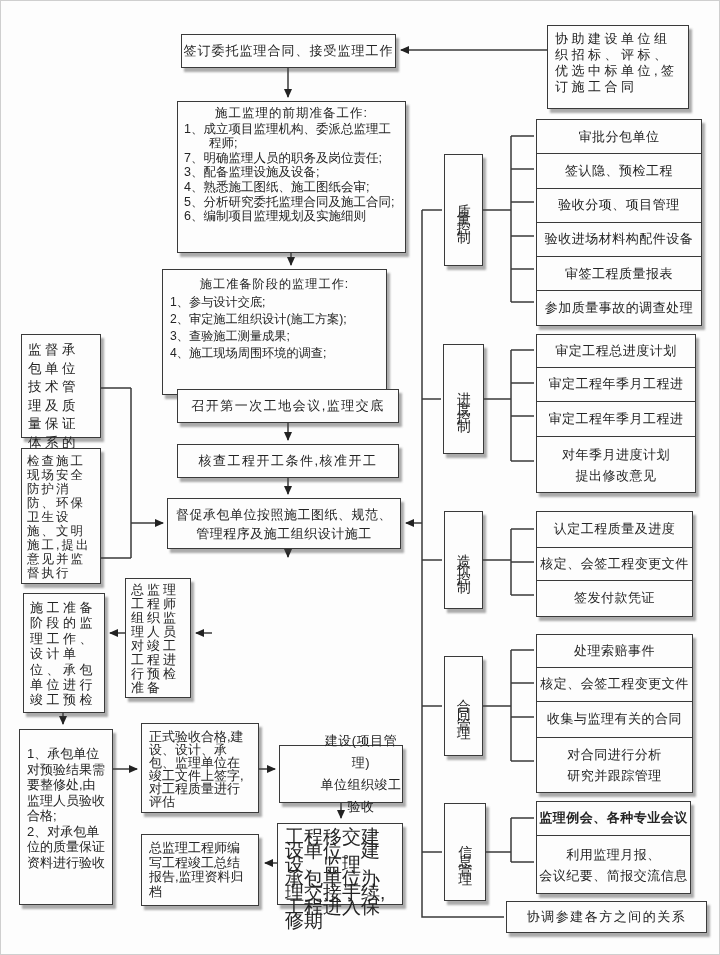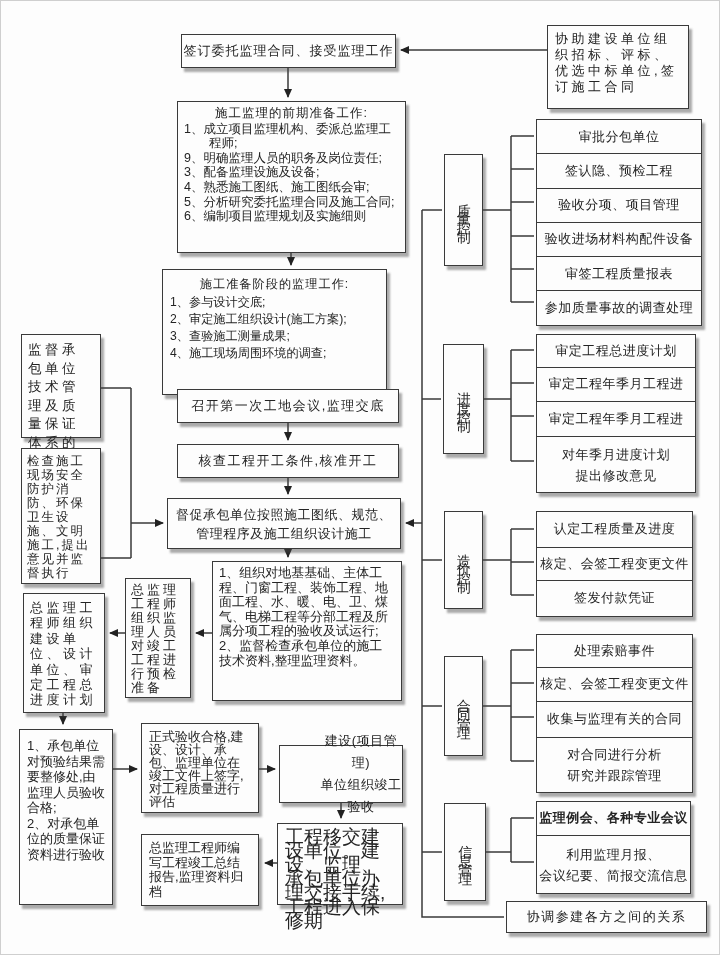--- a/index.html
+++ b/index.html
@@ -78,21 +78,21 @@
     </g>
   </svg>
 
   <div class="bx ctr" style="left:180px;top:33px;width:215px;height:34px;letter-spacing:1px;">签订委托监理合同、接受监理工作</div>
 
   <div class="bx lft" style="left:546px;top:24px;width:142px;height:84px;letter-spacing:3.5px;line-height:1.22;">协助建设单位组织招标、评标、优选中标单位,签订施工合同</div>
 
   <div class="bx" style="left:176px;top:100px;width:229px;height:152px;padding:4px 6px;font-size:12.5px;line-height:14.6px;">
     <div class="bx-title">施工监理的前期准备工作:</div>
     <div class="hang">1、成立项目监理机构、委派总监理工程师;</div>
-    <div class="hang">9、明确监理人员的职务及岗位责任;</div>
+    <div class="hang">7、明确监理人员的职务及岗位责任;</div>
     <div class="hang">3、配备监理设施及设备;</div>
     <div class="hang">4、熟悉施工图纸、施工图纸会审;</div>
     <div class="hang">5、分析研究委托监理合同及施工合同;</div>
     <div class="hang">6、编制项目监理规划及实施细则</div>
   </div>
 
   <div class="bx" style="left:161px;top:268px;width:225px;height:126px;padding:6px 7px;font-size:12.2px;line-height:17px;">
     <div class="bx-title">施工准备阶段的监理工作:</div>
     <div class="hang">1、参与设计交底;</div>
     <div class="hang">2、审定施工组织设计(施工方案);</div>
@@ -100,32 +100,30 @@
     <div class="hang">4、施工现场周围环境的调查;</div>
   </div>
 
   <div class="bx ctr" style="left:176px;top:388px;width:222px;height:34px;letter-spacing:1.5px;">召开第一次工地会议,监理交底</div>
 
   <div class="bx ctr" style="left:176px;top:443px;width:222px;height:34px;letter-spacing:1.5px;">核查工程开工条件,核准开工</div>
 
   <div class="bx ctr" style="left:166px;top:497px;width:234px;height:51px;letter-spacing:0.5px;line-height:19px;">督促承包单位按照施工图纸、规范、
 管理程序及施工组织设计施工</div>
 
-  <div class="bx lft" style="left:211px;top:560px;width:190px;height:140px;padding:4px 6px;font-size:13px;line-height:14.6px;">1、组织对地基基础、主体工程、门窗工程、装饰工程、地面工程、水、暖、电、卫、煤气、电梯工程等分部工程及所属分项工程的验收及试运行;
-2、监督检查承包单位的施工技术资料,整理监理资料。</div>
 
   <div class="bx lft" style="left:20px;top:333px;width:80px;height:104px;padding:6px 6px;font-size:13.5px;line-height:18.5px;letter-spacing:3.5px;">监督承包单位技术管理及质量保证体系的落实</div>
 
   <div class="bx lft" style="left:20px;top:447px;width:80px;height:136px;padding:5px 5px;font-size:12.5px;line-height:14px;letter-spacing:2px;">检查施工现场安全防护消防、环保卫生设施、文明施工,提出意见并监督执行</div>
 
   <div class="bx lft" style="left:124px;top:577px;width:66px;height:120px;padding:4px 5px;font-size:13px;line-height:14px;letter-spacing:3px;">总监理工程师组织监理人员对竣工工程进行预检准备</div>
 
-  <div class="bx lft" style="left:22px;top:592px;width:82px;height:120px;padding:6px 6px;font-size:13px;line-height:15.4px;letter-spacing:3.5px;">总监理工程师组织建设单位、设计单位、审定工程总进度计划</div>
+  <div class="bx lft" style="left:22px;top:592px;width:82px;height:120px;padding:6px 6px;font-size:13px;line-height:15.4px;letter-spacing:3.5px;">施工准备阶段的监理工作、设计单位、承包单位进行竣工预检</div>
 
-  <div class="bx lft" style="left:18px;top:728px;width:94px;height:176px;padding:8px 7px;font-size:13px;line-height:15.5px;">1、承包单位对预验结果需要整修处,由监理人员验收合格;
+  <div class="bx lft" style="left:18px;top:728px;width:94px;height:176px;padding:16px 7px;font-size:13px;line-height:15.5px;">1、承包单位对预验结果需要整修处,由监理人员验收合格;
 2、对承包单位的质量保证资料进行验收</div>
 
   <div class="bx lft" style="left:140px;top:722px;width:118px;height:90px;padding:6px 7px;font-size:13px;line-height:13px;">正式验收合格,建设、设计、承包、监理单位在竣工文件上签字,对工程质量进行评估</div>
 
   <div class="bx ctr" style="left:278px;top:744px;width:124px;height:58px;line-height:22px;letter-spacing:0.5px;padding-left:40px;">建设(项目管理)
 单位组织竣工验收</div>
 
   <div class="bx lft" style="left:276px;top:822px;width:126px;height:82px;padding:6px 7px;font-size:19px;line-height:14px;">工程移交建设单位。建设、监理、承包单位办理交接手续,工程进入保修期</div>
 
   <div class="bx lft" style="left:140px;top:833px;width:118px;height:72px;padding:6px 7px;font-size:13px;line-height:14.5px;">总监理工程师编写工程竣工总结报告,监理资料归档</div>

